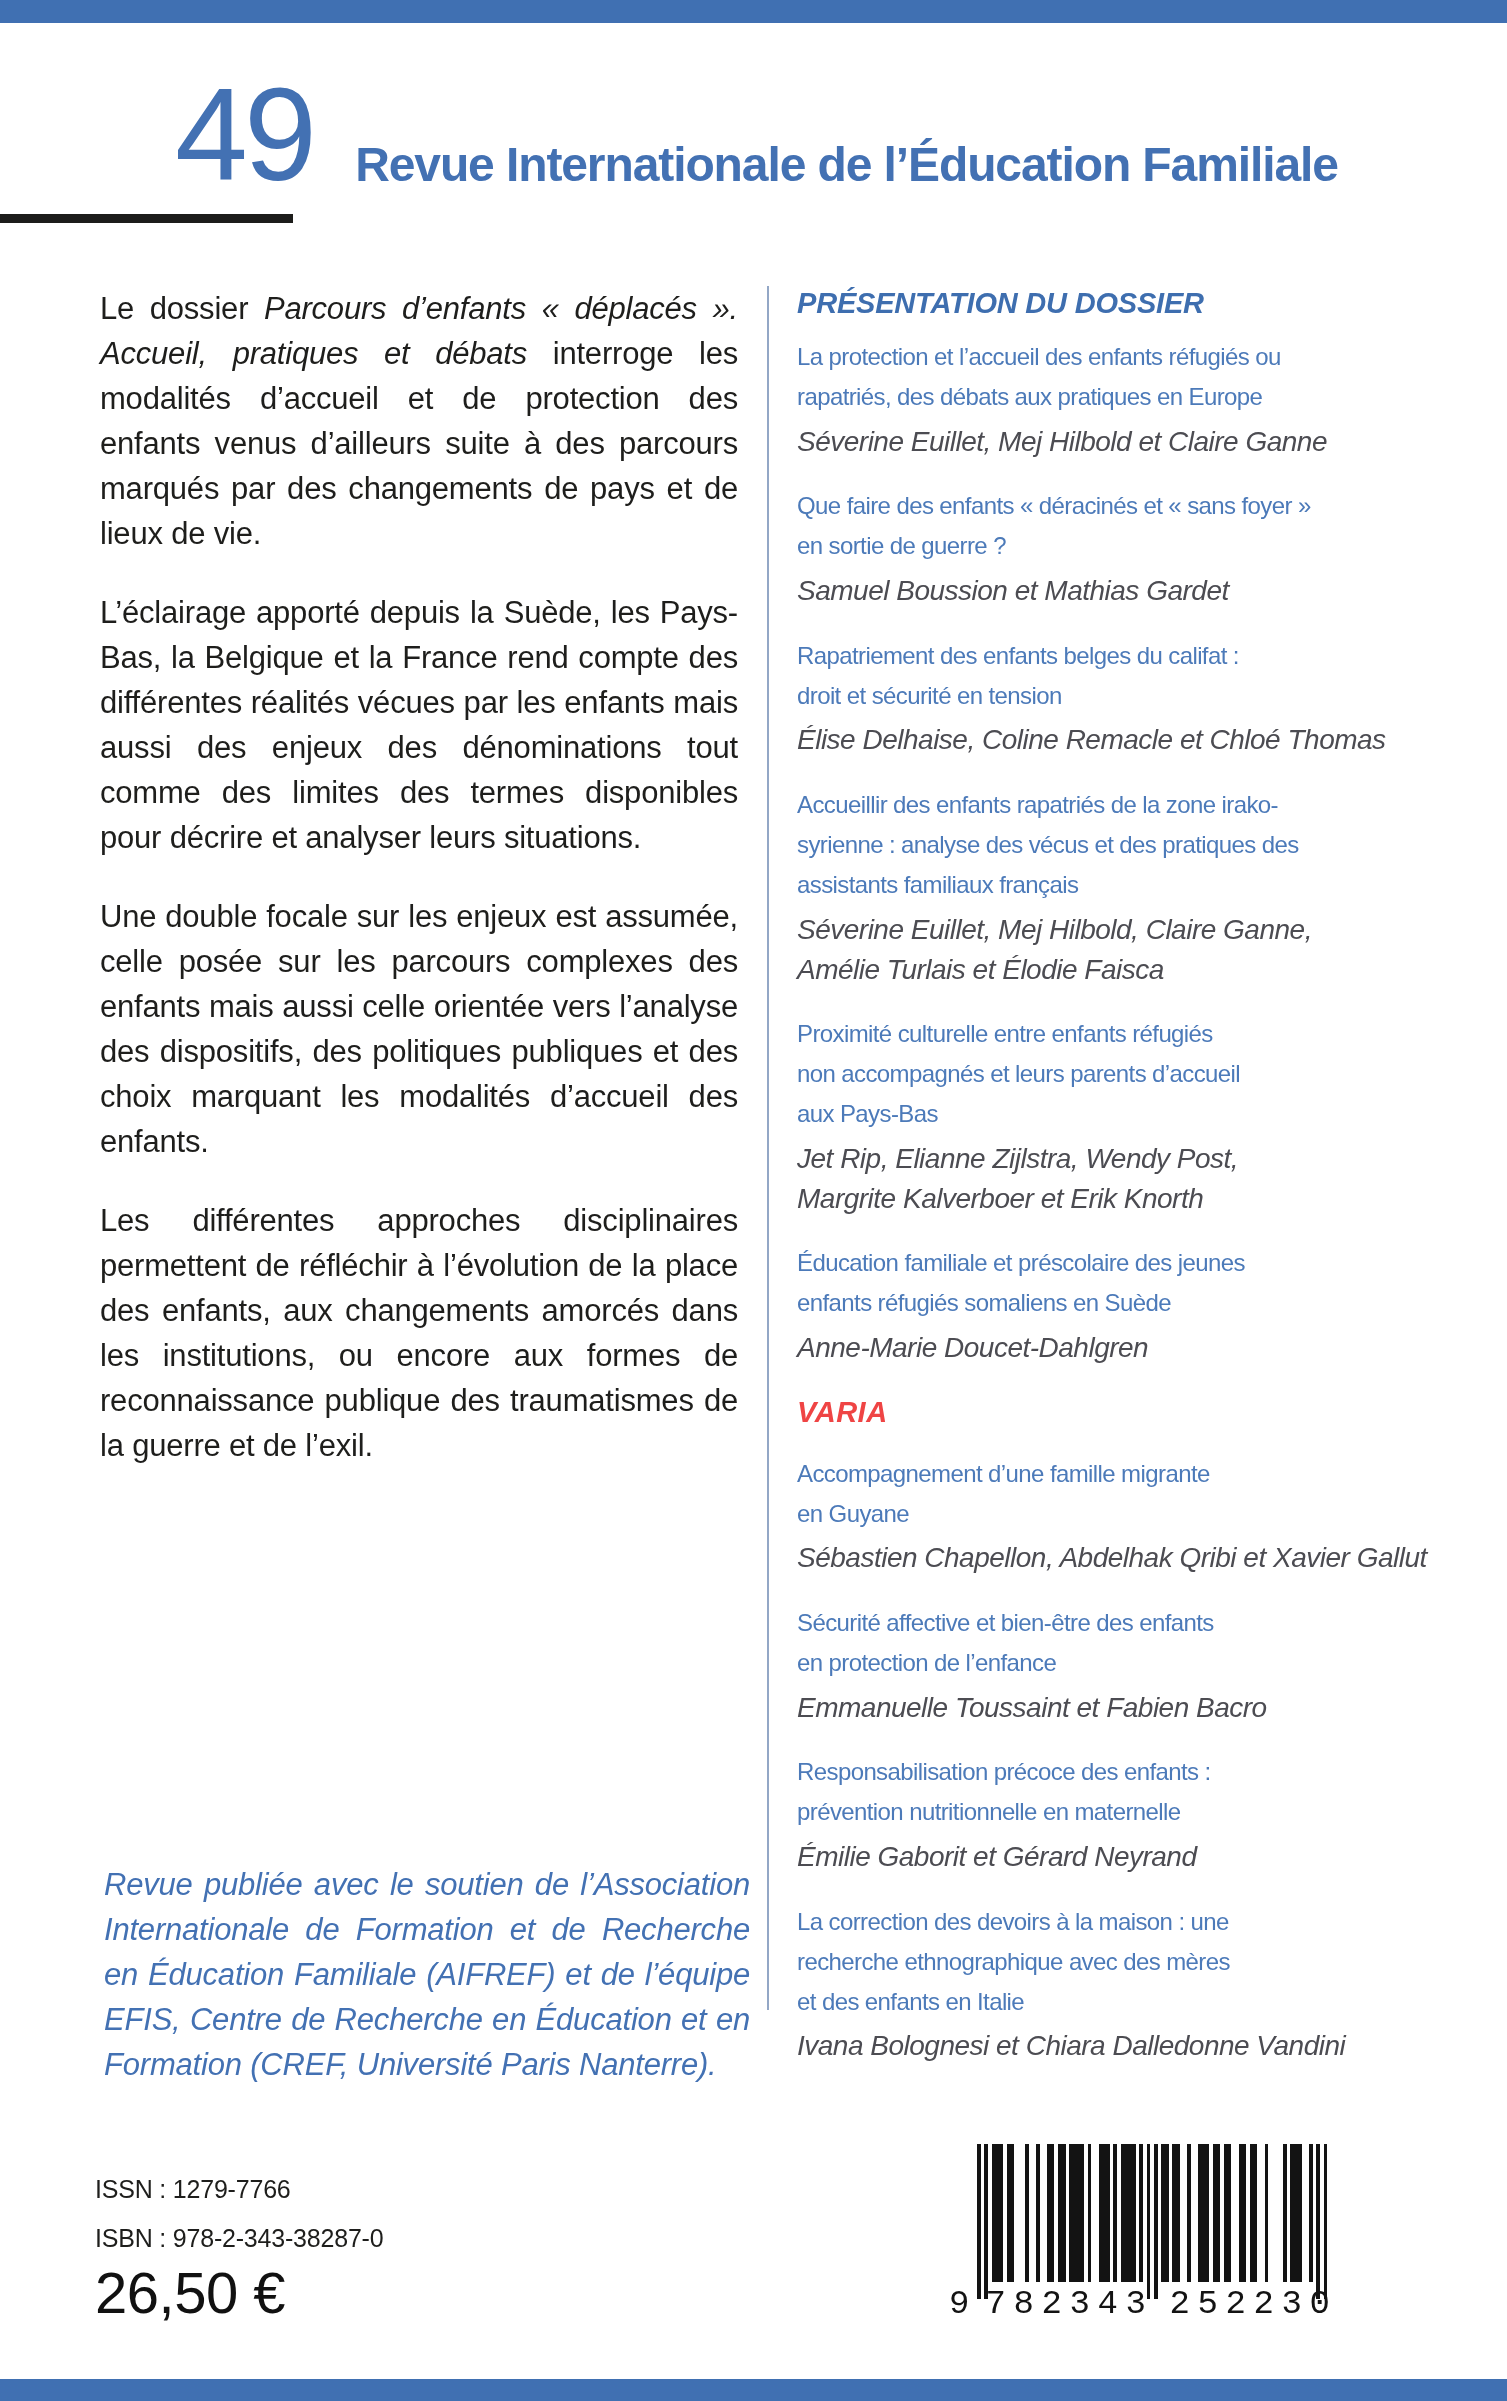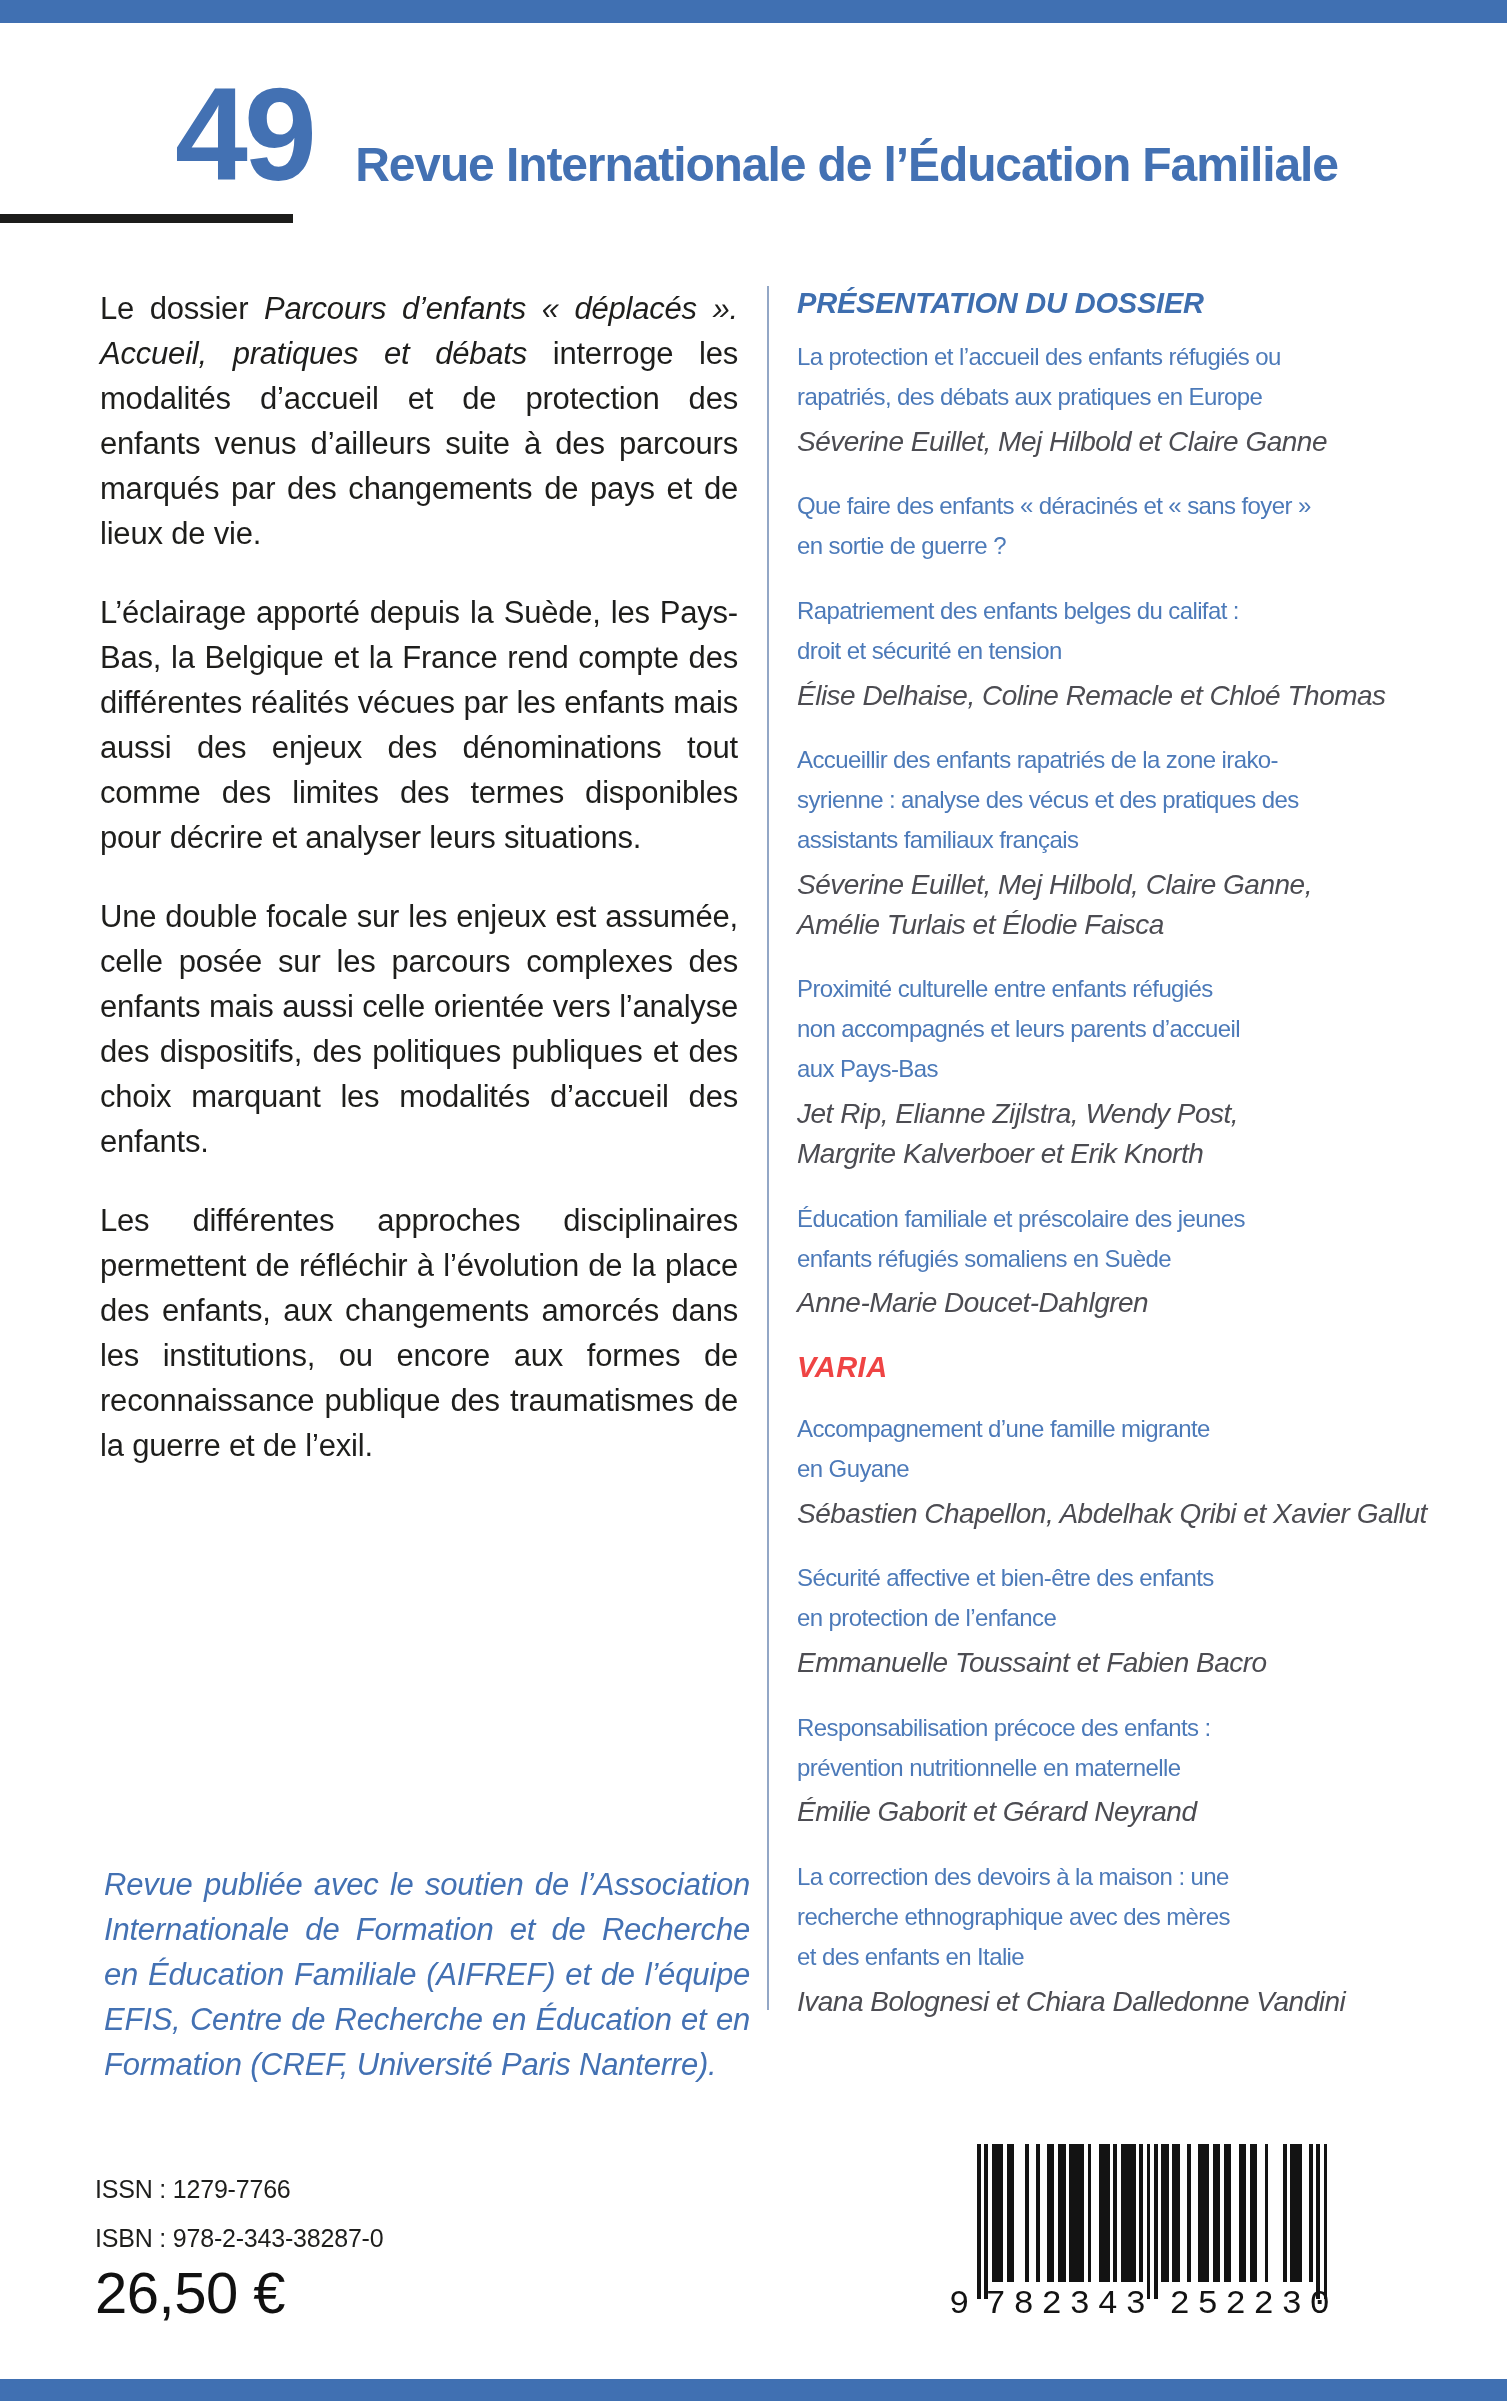--- a/index.html
+++ b/index.html
@@ -10,21 +10,21 @@
   #page{
     position:relative; width:1508px; height:2402px; background:#ffffff;
     font-family:"Liberation Sans", sans-serif; overflow:hidden;
   }
   .band{position:absolute;left:0;width:1508px;height:23px;background:var(--band);}
   #band-top{top:0;} #band-bottom{top:2379px;}
 
   
   #issue-row{position:absolute;left:175px;top:69px;display:flex;align-items:flex-end;gap:42px;}
   #issue-number{
-    font-size:131px;line-height:1;font-weight:700;color:var(--blue);letter-spacing:-3.8px;
+    font-size:131px;line-height:1;font-weight:400;color:var(--blue);letter-spacing:-3.8px;
   }
   #journal-title{
     font-size:48px;font-weight:700;color:var(--blue);letter-spacing:-1.1px;
     padding-bottom:7.6px;white-space:nowrap;
   }
   #title-rule{position:absolute;left:0;top:214px;width:293px;height:8.5px;background:#1d1d1b;}
 
   
   #left-col{position:absolute;left:92px;top:286px;width:646px;}
   .body-par{
@@ -101,20 +101,21 @@
   <div id="right-col">
       <div class="toc-header blue">PRÉSENTATION DU DOSSIER</div>
       <div class="toc-entry">
         <div class="toc-title">La protection et l’accueil des enfants réfugiés ou
 rapatriés, des débats aux pratiques en Europe</div>
         <div class="toc-authors">Séverine Euillet, Mej Hilbold et Claire Ganne</div>
       </div>
       <div class="toc-entry">
         <div class="toc-title">Que faire des enfants « déracinés et « sans foyer »
 en sortie de guerre ?</div>
+        <div class="toc-authors">Samuel Boussion et Mathias Gardet</div>
       </div>
       <div class="toc-entry">
         <div class="toc-title">Rapatriement des enfants belges du califat :
 droit et sécurité en tension</div>
         <div class="toc-authors">Élise Delhaise, Coline Remacle et Chloé Thomas</div>
       </div>
       <div class="toc-entry">
         <div class="toc-title">Accueillir des enfants rapatriés de la zone irako-
 syrienne : analyse des vécus et des pratiques des
 assistants familiaux français</div>

